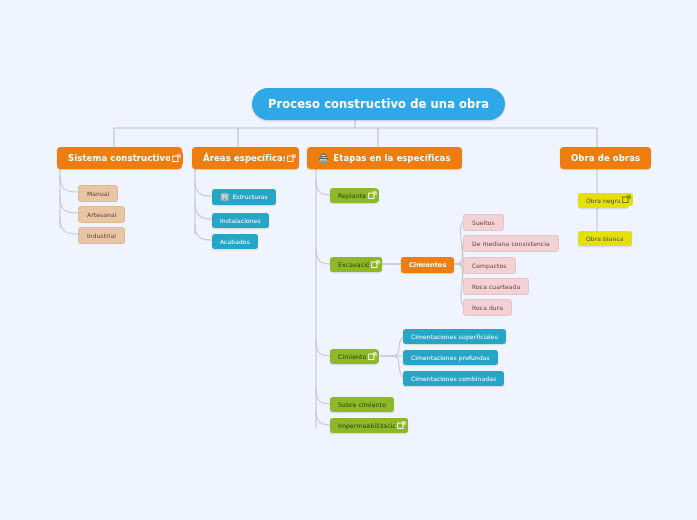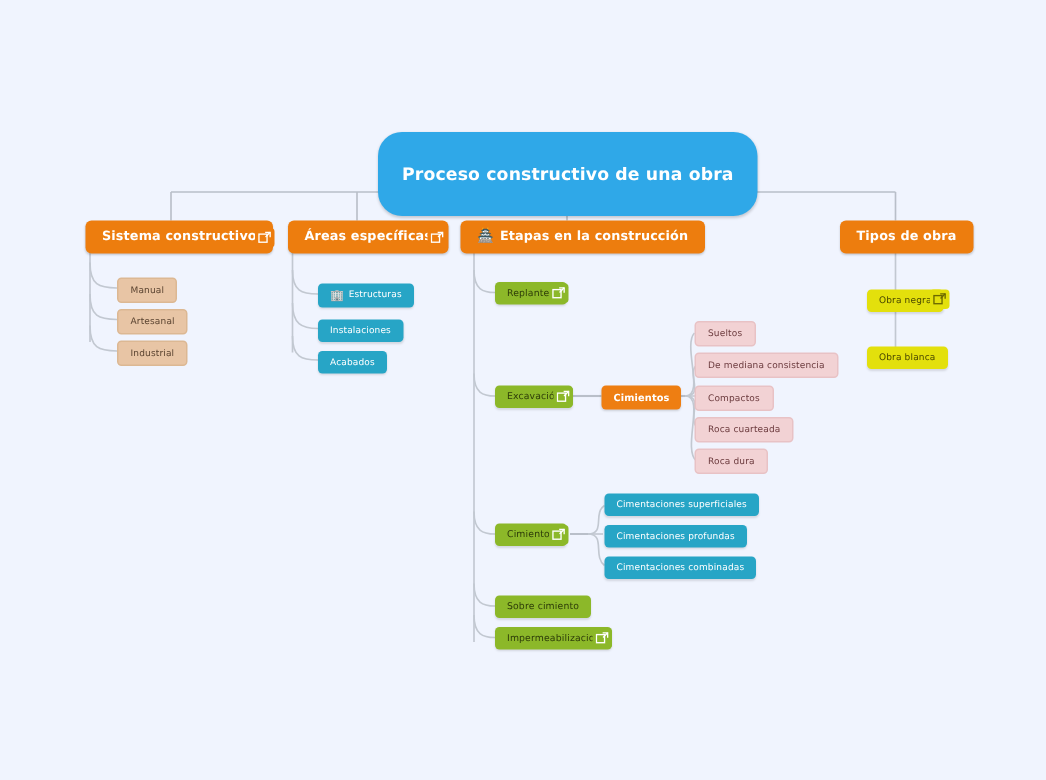--- a/index.html
+++ b/index.html
@@ -30,21 +30,21 @@
     white-space: nowrap;
     border-radius: 4px;
     font-weight: bold;
     letter-spacing: .1px;
   }
   
   .n-root {
     background: #2fa8e8;
     color: #ffffff;
     font-size: 11.5px;
-    padding: 21px 16px;
+    padding: 9px 16px;
     border-radius: 16px;
     box-shadow: 0 1px 2px rgba(0,0,0,.18);
   }
   
   .n-orange {
     background: #ed7d0e;
     color: #ffffff;
     font-size: 8.5px;
     padding: 6px 11px;
     border-radius: 4px;
@@ -232,21 +232,21 @@
   </div>
   <div class="node n-teal" style="left:212px; top:213px;">
     <span>Instalaciones</span>
   </div>
   <div class="node n-teal" style="left:212px; top:234px;">
     <span>Acabados</span>
   </div>
 
   <div class="node n-orange" style="left:307px; top:147px;">
     <span class="emoji">🏯</span>
-    <span>Etapas en la construcción</span>
+    <span>Etapas en la específicas</span>
   </div>
 
   <div class="node n-green" style="left:330px; top:188px;">
     <span>Replanteo</span>
   </div>
   <div class="note-btn nb-green" style="left:366px; top:189px;">
     <svg width="9" height="9" viewBox="0 0 10 10">
       <rect x="0.7" y="2.3" width="6" height="6" fill="none" stroke="#ffffff" stroke-width="1"></rect>
       <path d="M5.3,1 H9 V4.7" fill="none" stroke="#ffffff" stroke-width="1"></path>
       <path d="M9,1 L5.6,4.4" stroke="#ffffff" stroke-width="1"></path>
@@ -314,21 +314,21 @@
     <span>Cimentaciones superficiales</span>
   </div>
   <div class="node n-teal" style="left:403px; top:350px;">
     <span>Cimentaciones profundas</span>
   </div>
   <div class="node n-teal" style="left:403px; top:371px;">
     <span>Cimentaciones combinadas</span>
   </div>
 
   <div class="node n-orange" style="left:560px; top:147px;">
-    <span>Tipos de obra</span>
+    <span>Obra de obras</span>
   </div>
 
   <div class="node n-yellow" style="left:578px; top:193px;">
     <span>Obra negra</span>
   </div>
   <div class="note-btn nb-yellow" style="left:620px; top:193px;">
     <svg width="9" height="9" viewBox="0 0 10 10">
       <rect x="0.7" y="2.3" width="6" height="6" fill="none" stroke="#6b6900" stroke-width="1"></rect>
       <path d="M5.3,1 H9 V4.7" fill="none" stroke="#6b6900" stroke-width="1"></path>
       <path d="M9,1 L5.6,4.4" stroke="#6b6900" stroke-width="1"></path>

